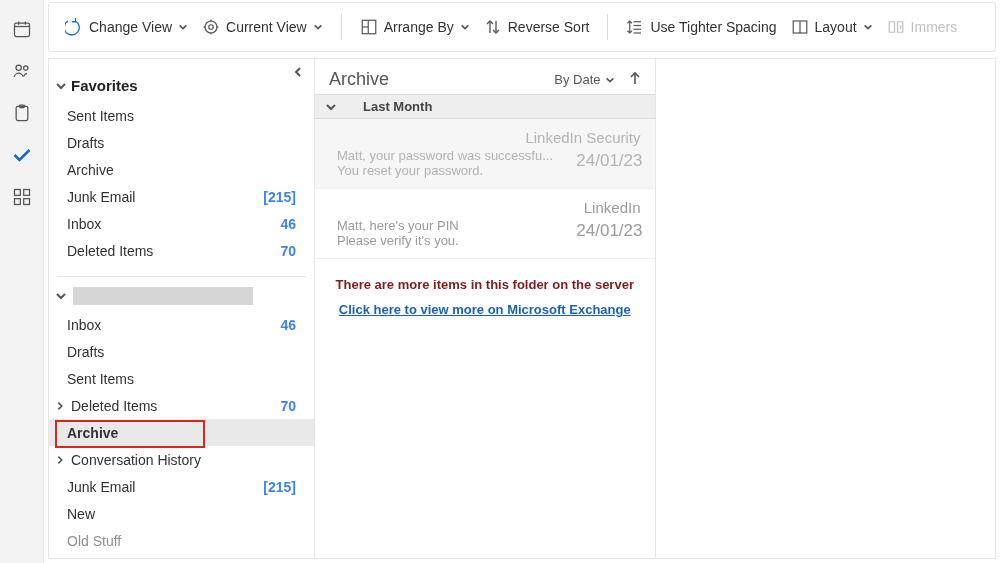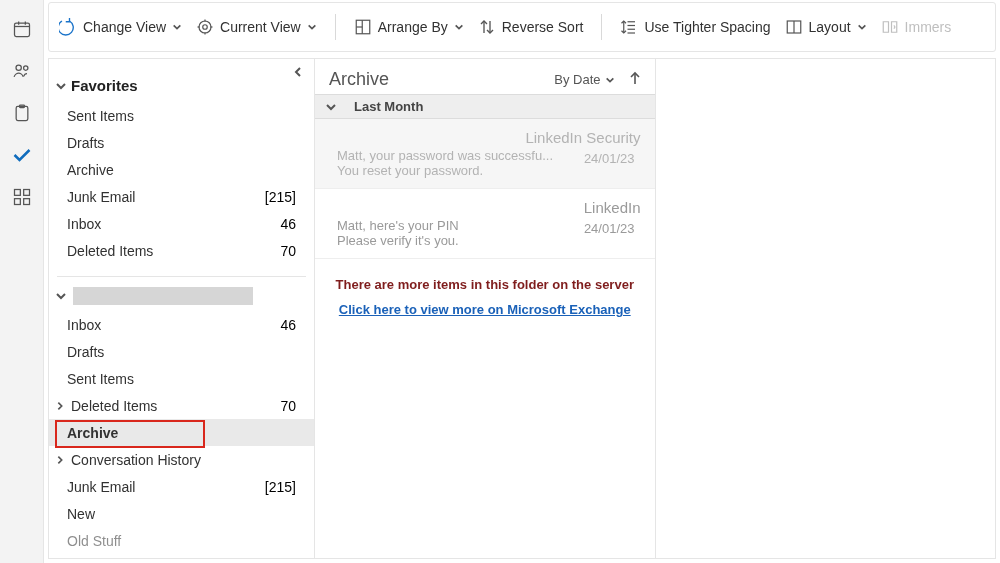--- a/index.html
+++ b/index.html
@@ -3,53 +3,53 @@
 <meta charset="utf-8">
 <style>
   * { box-sizing: border-box; margin: 0; padding: 0; }
   html, body { width: 1000px; height: 563px; font-family: "Segoe UI", Arial, sans-serif; font-size: 14px; color: #333; background: #fff; overflow: hidden; }
   .root { display: flex; width: 100%; height: 100%; }
   .leftrail { width: 44px; background: #f3f3f3; border-right: 1px solid #e5e5e5; display: flex; flex-direction: column; align-items: center; padding-top: 18px; gap: 20px; }
   .leftrail .ic { width: 22px; height: 22px; display: flex; align-items: center; justify-content: center; color: #555; cursor: pointer; }
   .leftrail .ic.active { color: #0f6cbd; }
   .leftrail svg { width: 20px; height: 20px; }
   .main { flex: 1; display: flex; flex-direction: column; }
-  .toolbar { height: 50px; border: 1px solid #e5e5e5; border-radius: 3px; margin: 2px 4px 6px 4px; display: flex; align-items: center; padding: 0 10px; gap: 14px; color: #323232; background: #fff; }
+  .toolbar { height: 50px; border: 1px solid #e5e5e5; border-radius: 3px; margin: 2px 4px 6px 4px; display: flex; align-items: center; padding: 0 16px; gap: 14px; color: #323232; background: #fff; }
   .tb-item { display: inline-flex; align-items: center; gap: 6px; cursor: pointer; font-size: 14px; color: #323232; }
   .tb-sep { width: 1px; height: 26px; background: #d9d9d9; margin: 0 4px; }
   .tb-item svg { width: 18px; height: 18px; }
   .tb-item .chev { width: 10px; height: 10px; }
   .tb-item.disabled { color: #bfbfbf; }
   .workspace { flex: 1; display: flex; border: 1px solid #e5e5e5; margin: 0 4px 4px 4px; overflow: hidden; }
   .folderpane { width: 266px; border-right: 1px solid #e5e5e5; padding: 8px 0 0 0; position: relative; overflow: hidden; }
   .collapse-btn { position: absolute; top: 6px; right: 10px; cursor: pointer; color: #555; }
   .favorites-hdr { display: flex; align-items: center; gap: 4px; padding: 10px 12px 6px 6px; font-weight: 600; font-size: 15px; color: #222; cursor: pointer; }
   .folder-list { padding: 2px 0; }
   .folder { display: flex; align-items: center; justify-content: space-between; height: 27px; padding: 0 18px 0 18px; cursor: pointer; font-size: 14px; color: #323232; }
-  .folder .count { color: #000000; font-weight: 400; }
+  .folder .count { color: #3b82f6; font-weight: 700; }
   .divider { height: 1px; background: #e5e5e5; margin: 10px 8px 6px 8px; }
   .account-hdr { display: flex; align-items: center; gap: 6px; padding: 4px 10px 4px 6px; cursor: pointer; }
   .account-hdr .masked { width: 180px; height: 18px; background: #d6d6d6; }
   .folder.selected { background: #e9e9e9; font-weight: 700; }
   .folder .expand { display: inline-flex; align-items: center; width: 12px; margin-right: 2px; }
   .folder.with-expand { padding-left: 6px; }
   .folder.highlighted { position: relative; }
   .folder.highlighted::after { content: ""; position: absolute; left: 6px; top: 1px; width: 146px; height: 24px; border: 2px solid #d9271c; pointer-events: none; }
   .listpane { flex: 1; max-width: 376px; border-right: 1px solid #e5e5e5; display: flex; flex-direction: column; }
   .listpane-hdr { display: flex; align-items: center; justify-content: space-between; padding: 10px 14px 4px 14px; }
   .listpane-hdr .title { font-size: 18px; color: #555; }
   .listpane-hdr .controls { display: flex; align-items: center; gap: 14px; color: #555; font-size: 13px; }
   .listpane-hdr .controls .bydate { cursor: pointer; display: inline-flex; align-items: center; gap: 4px; }
-  .group-hdr { background: #eeeeee; border-top: 1px solid #dcdcdc; border-bottom: 1px solid #dcdcdc; padding: 4px 10px; display: flex; align-items: center; gap: 17px; font-weight: 700; font-size: 13px; color: #444; cursor: pointer; }
+  .group-hdr { background: #eeeeee; border-top: 1px solid #dcdcdc; border-bottom: 1px solid #dcdcdc; padding: 4px 10px; display: flex; align-items: center; gap: 26px; font-weight: 700; font-size: 13px; color: #444; cursor: pointer; }
   .msg { position: relative; padding: 10px 14px 10px 22px; border-bottom: 1px solid #eee; cursor: pointer; }
   .msg.faded { color: #b3b3b3; background: #f6f6f6; }
   .msg .sender { font-size: 15px; text-align: right; }
   .msg .subject { font-size: 13px; margin-top: 2px; }
   .msg .preview { font-size: 13px; margin-top: 0px; }
-  .msg .date { position: absolute; right: 20px; top: 32px; font-size: 13px; }
+  .msg .date { position: absolute; right: 12px; top: 32px; font-size: 17px; }
   .serverinfo { text-align: center; padding: 18px 10px; font-size: 13px; }
   .serverinfo .line1 { font-weight: 700; color: #7f1d1d; }
   .serverinfo .line2 { margin-top: 10px; }
   .serverinfo .line2 a { color: #1a61b8; font-weight: 700; text-decoration: underline; cursor: pointer; }
   .reading { flex: 1; background: #fff; }
   .chev { stroke:#555; stroke-width:2; fill:none; }
 </style>
 </head>
 <body>
 

